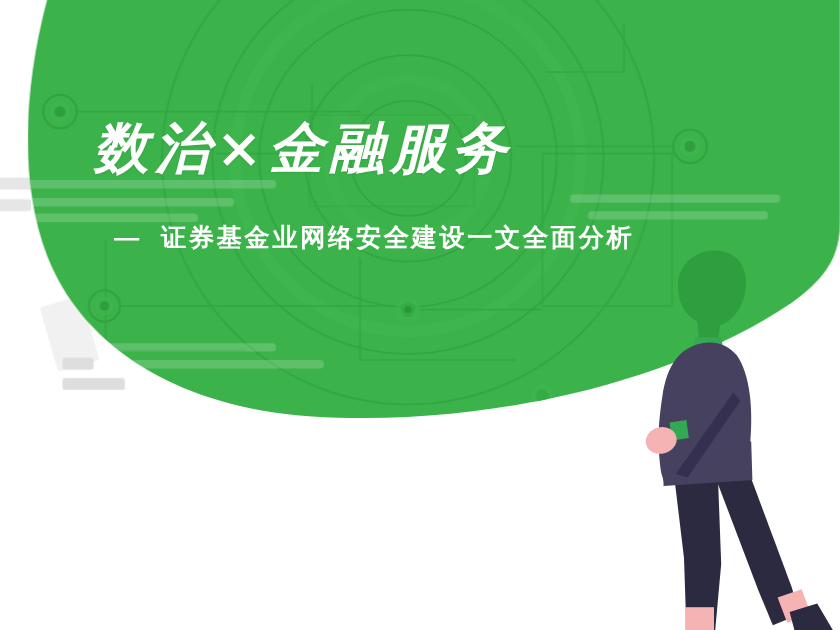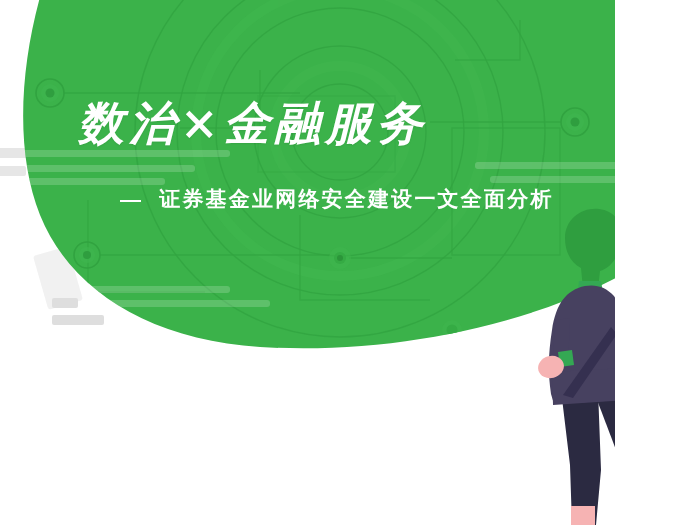--- a/index.html
+++ b/index.html
@@ -5,21 +5,21 @@
   html, body {
     margin: 0;
     padding: 0;
     background: #ffffff;
   }
   body {
     font-family: "Liberation Sans", "DejaVu Sans", sans-serif;
   }
   #poster {
     position: relative;
-    width: 615px;
+    width: 700px;
     height: 525px;
     overflow: hidden;
     background: #7f1d1d;
   }
   #poster svg.layer {
     position: absolute;
     top: 0;
     left: 0;
     width: 700px;
     height: 525px;
@@ -51,21 +51,20 @@
     position: absolute;
     left: 95px;
     top: 188px;
     font-family: "Liberation Sans", "DejaVu Sans", sans-serif;
     font-size: 21px;
     font-weight: 700;
     color: #ffffff;
     letter-spacing: 2.2px;
     white-space: nowrap;
     line-height: 1;
-    margin-left: 25px;
   }
   .title-sub .dash {
     display: inline-block;
     margin-right: 16px;
   }
 </style>
 </head>
 <body>
 
 <div id="poster">

